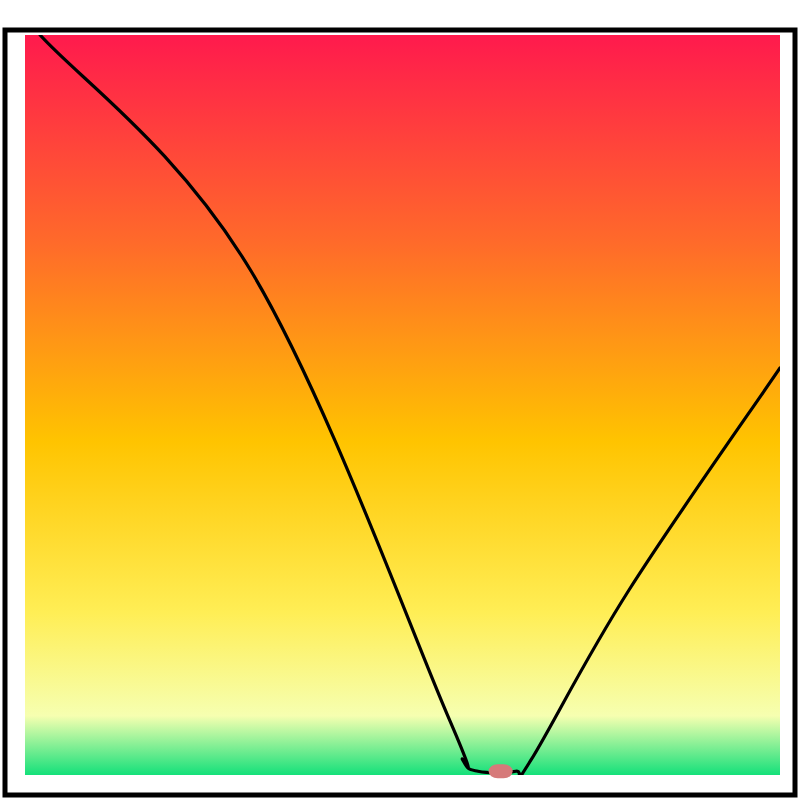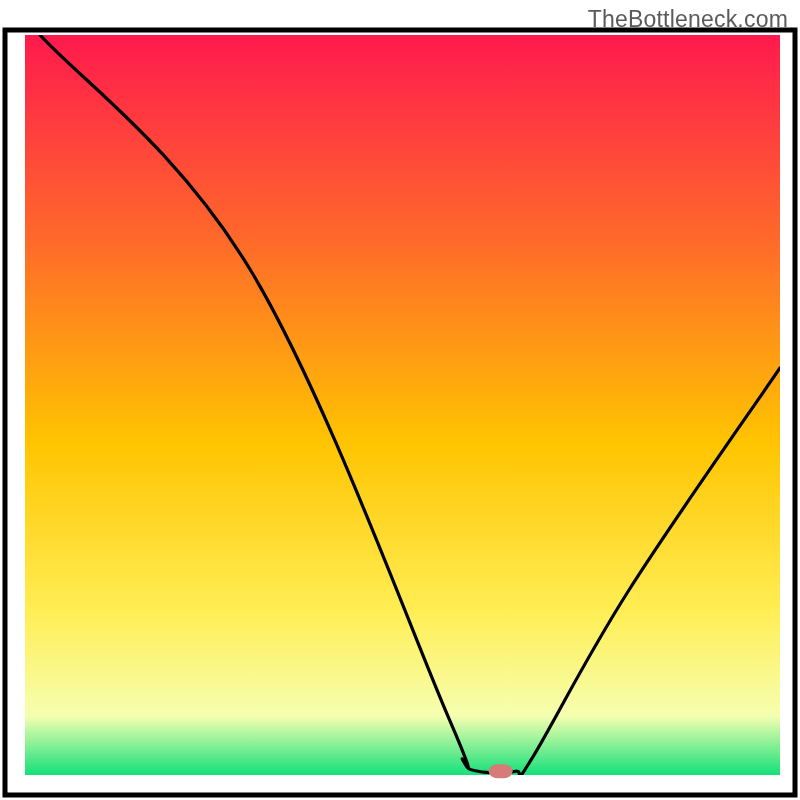--- a/index.html
+++ b/index.html
@@ -68,14 +68,13 @@
 
     <rect id="bg-rect" x="25" y="35" width="755" height="740" fill="url(#bg-grad)"></rect>
 
     <path id="curve-path" class="curve" clip-path="url(#inner-clip)" d="M 40.1 35 C 78.85666666666667 78.41333333333333 176.755 146.98666666666662 251.5 271.79999999999995 C 326.245 396.6133333333333 409.0433333333334 626.26 447.80000000000007 715.8 C 486.55666666666673 805.3399999999999 457.36333333333334 750.0250000000001 462.9 760.2 C 468.4366666666666 770.375 468.31083333333333 769.265 478 771.3 C 487.68916666666667 773.3349999999999 506.06083333333333 773.3349999999999 515.75 771.3 C 525.4391666666667 769.265 510.08750000000003 793.4383333333334 530.85 760.2 C 551.6125000000001 726.9616666666667 583.3225 661.9033333333333 629 590 C 674.6775 518.0966666666667 752.3166666666666 408.69999999999993 780 367.99999999999994"></path>
 
     <rect id="marker-rect" class="marker" x="488.65" y="764.3" width="24" height="14" rx="7" ry="7"></rect>
 
     <rect id="frame-rect" class="frame" x="5" y="30" width="790" height="765"></rect>
   </svg>
 
-  <div class="watermark">TheBottleneck.com</div>
 </div>
 
 </body></html>

